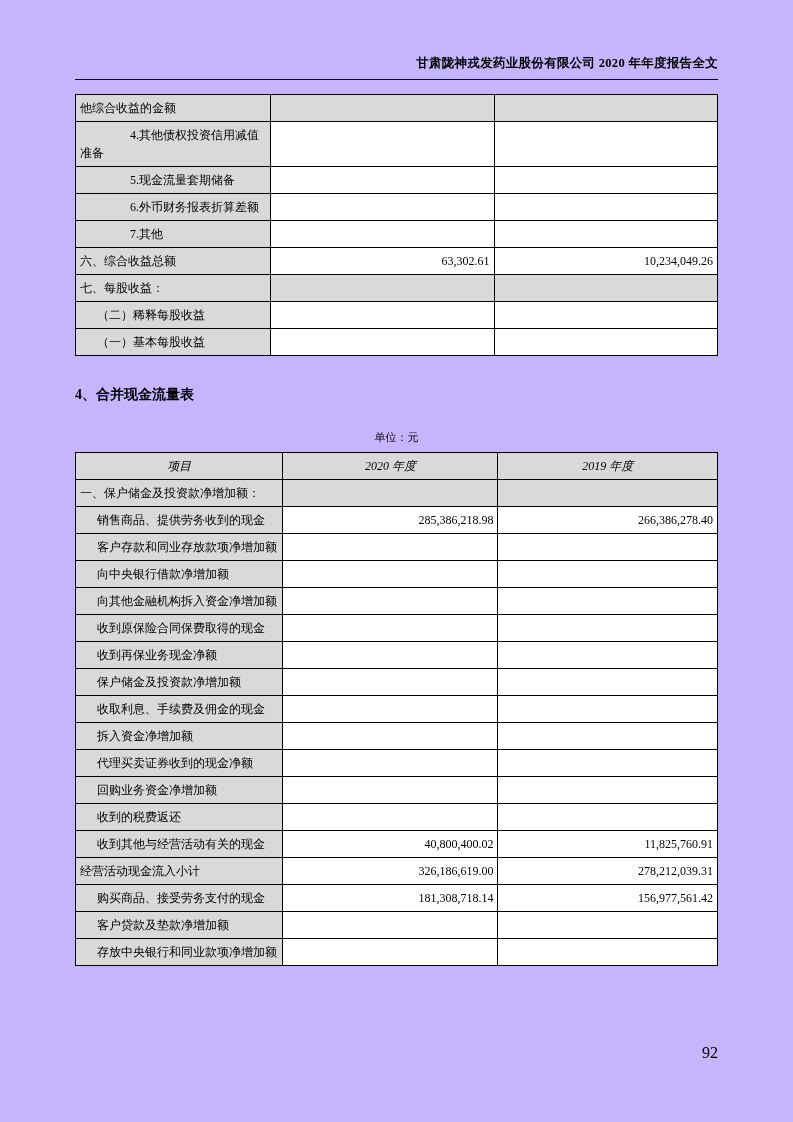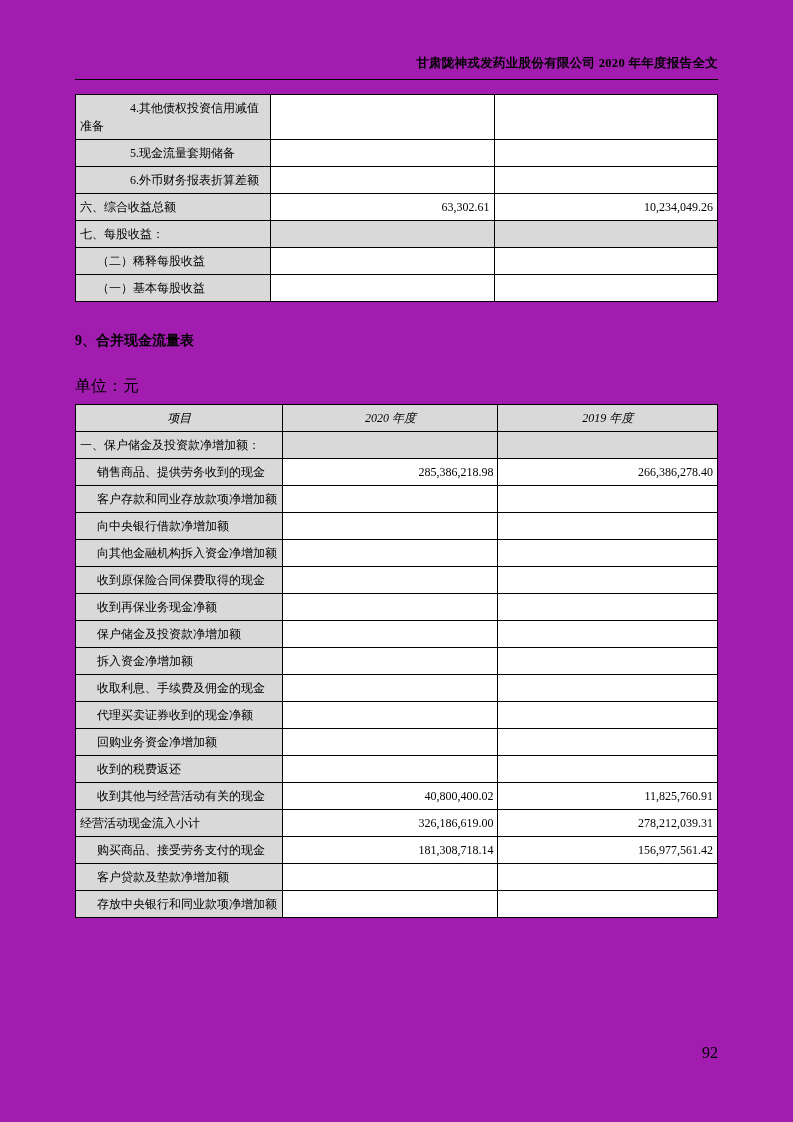--- a/index.html
+++ b/index.html
@@ -1,17 +1,17 @@
 <!DOCTYPE html>
 <html><head>
 <meta charset="utf-8">
 <style>
   html,body { margin:0; padding:0; background:#888; }
   .page {
-    width:793px; height:1122px; background:#a21caf; position:relative;
+    width:793px; height:1122px; background:#c4b5fd; position:relative;
     box-sizing:border-box; padding:55px 75px 16px 75px; margin:0 auto;
     font-family:"Liberation Serif", serif; color:#000;
   }
   .doc-header {
     text-align:right; font-size:12.5px; font-weight:bold;
     border-bottom:1px solid #000; padding-bottom:7px; margin-bottom:14px;
     letter-spacing:0.3px;
   }
   table.report-table {
     width:100%; border-collapse:collapse; table-layout:fixed;
@@ -30,21 +30,21 @@
   .indent-0 { text-indent:0; }
   .indent-1 { text-indent:17px; }
   .indent-2 { text-indent:50px;margin-left:40px; }
   
   .t1-c1 { width:30.4%; } .t1-c2 { width:34.8%; } .t1-c3 { width:34.8%; }
   .t2-c1 { width:32.3%; } .t2-c2 { width:33.5%; } .t2-c3 { width:34.2%; }
   .section-title {
     font-size:14px; font-weight:bold; margin:30px 0 26px 0;
   }
   .unit-label {
-    text-align:left; font-size:16px; margin-bottom:7px;
+    text-align:center; font-size:11px; margin-bottom:7px;
   }
   .page-number {
     position:absolute; right:75px; bottom:60px; font-size:16px;
   }
 </style>
 </head>
 <body>
 
 <div class="page">
 
@@ -53,31 +53,41 @@
   </div>
 
   <table class="report-table">
     <colgroup>
       <col class="t1-c1">
         <col class="t1-c2">
         <col class="t1-c3">
     </colgroup>
     <tbody>
         <tr>
+          <td class="label-cell indent-0 shaded">他综合收益的金额</td>
+          <td class="num-cell shaded"></td>
+          <td class="num-cell shaded"></td>
+        </tr>
+        <tr>
           <td class="label-cell indent-2">4.其他债权投资信用减值准备</td>
           <td class="num-cell"></td>
           <td class="num-cell"></td>
         </tr>
         <tr>
           <td class="label-cell indent-2">5.现金流量套期储备</td>
           <td class="num-cell"></td>
           <td class="num-cell"></td>
         </tr>
         <tr>
           <td class="label-cell indent-2">6.外币财务报表折算差额</td>
+          <td class="num-cell"></td>
+          <td class="num-cell"></td>
+        </tr>
+        <tr>
+          <td class="label-cell indent-2">7.其他</td>
           <td class="num-cell"></td>
           <td class="num-cell"></td>
         </tr>
         <tr>
           <td class="label-cell indent-0">六、综合收益总额</td>
           <td class="num-cell">63,302.61</td>
           <td class="num-cell">10,234,049.26</td>
         </tr>
         <tr>
           <td class="label-cell indent-0 shaded">七、每股收益：</td>
@@ -90,21 +100,21 @@
           <td class="num-cell"></td>
         </tr>
         <tr>
           <td class="label-cell indent-1">（一）基本每股收益</td>
           <td class="num-cell"></td>
           <td class="num-cell"></td>
         </tr>
       </tbody>
   </table>
 
-  <div class="section-title">9、合并现金流量表</div>
+  <div class="section-title">4、合并现金流量表</div>
 
   <div class="unit-label">单位：元</div>
 
   <table class="report-table">
     <colgroup>
       <col class="t2-c1">
         <col class="t2-c2">
         <col class="t2-c3">
     </colgroup>
     <thead>
@@ -149,26 +159,26 @@
           <td class="label-cell indent-1">收到再保业务现金净额</td>
           <td class="num-cell"></td>
           <td class="num-cell"></td>
         </tr>
         <tr>
           <td class="label-cell indent-1">保户储金及投资款净增加额</td>
           <td class="num-cell"></td>
           <td class="num-cell"></td>
         </tr>
         <tr>
+          <td class="label-cell indent-1">收取利息、手续费及佣金的现金</td>
+          <td class="num-cell"></td>
+          <td class="num-cell"></td>
+        </tr>
+        <tr>
           <td class="label-cell indent-1">拆入资金净增加额</td>
-          <td class="num-cell"></td>
-          <td class="num-cell"></td>
-        </tr>
-        <tr>
-          <td class="label-cell indent-1">收取利息、手续费及佣金的现金</td>
           <td class="num-cell"></td>
           <td class="num-cell"></td>
         </tr>
         <tr>
           <td class="label-cell indent-1">代理买卖证券收到的现金净额</td>
           <td class="num-cell"></td>
           <td class="num-cell"></td>
         </tr>
         <tr>
           <td class="label-cell indent-1">回购业务资金净增加额</td>

